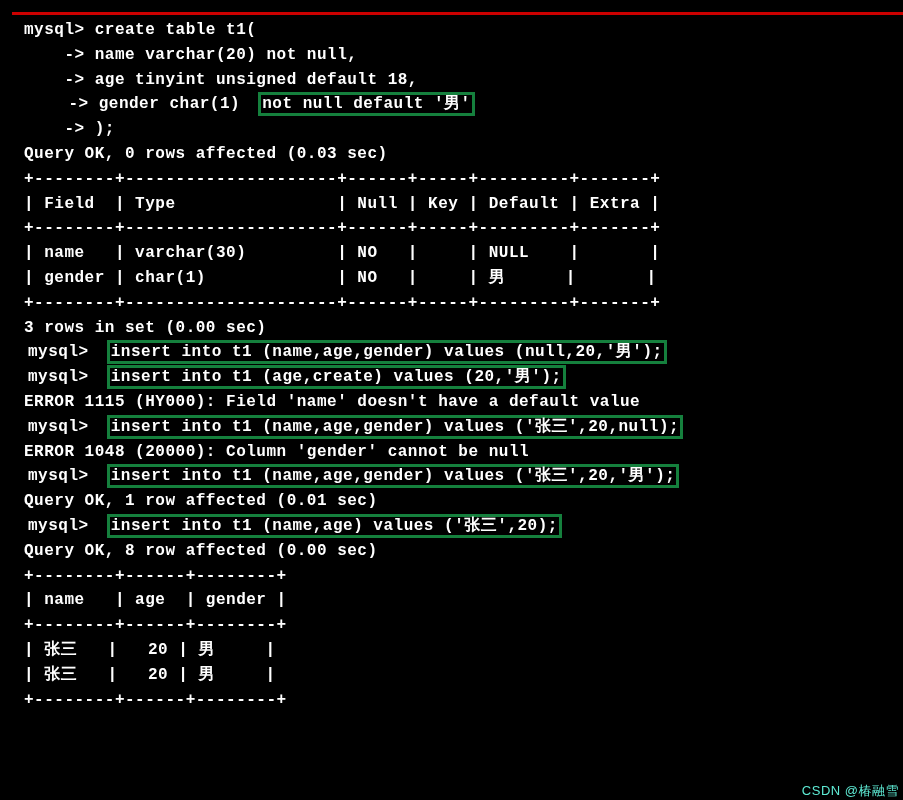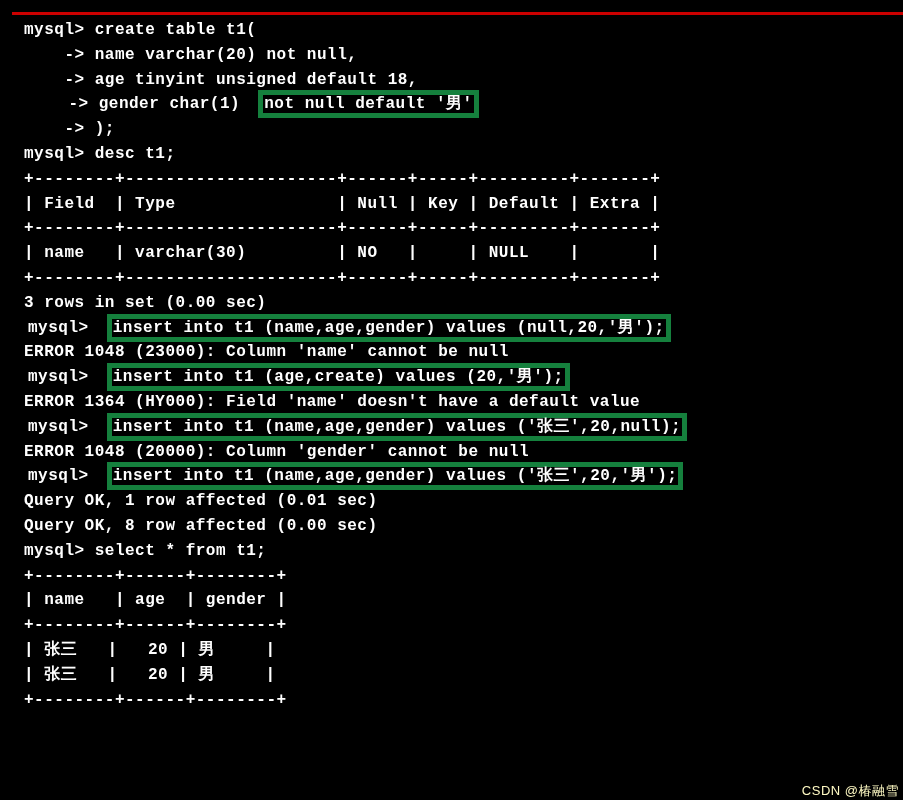--- a/index.html
+++ b/index.html
@@ -18,29 +18,29 @@
       height: 800px;
       overflow: hidden;
       position: relative;
       font-weight: bold;
       letter-spacing: 0.5px;
     }
     .line {
       white-space: pre;
     }
     .boxed {
-      border: 5px solid #15803d;
+      border: 3px solid #15803d;
       display: inline;
       padding: 0 1px;
     }
     .watermark {
       position: absolute;
       bottom: 4px;
       right: 8px;
-      color: #fef9c3;
+      color: #5eead4;
       font-size: 13px;
       font-weight: normal;
       font-family: sans-serif;
     }
     .top-border {
       position: absolute;
       top: 0;
       left: 0;
       right: 0;
       height: 3px;
@@ -51,41 +51,41 @@
 </head>
 <body>
 <div class="top-border"></div>
 
 <div>
   <div class="line">mysql&gt; create table t1(</div>
   <div class="line">    -&gt; name varchar(20) not null,</div>
   <div class="line">    -&gt; age tinyint unsigned default 18,</div>
   <div class="line"><span>    -&gt; gender char(1) </span><span class="boxed">not null default '男'</span></div>
   <div class="line">    -&gt; );</div>
+  <div class="line">Query OK, 0 rows affected (0.03 sec)</div>
   <div class="line"></div>
-  <div class="line">mysql&gt; desc t1;</div>
   <div class="line">+--------+---------------------+------+-----+---------+-------+</div>
   <div class="line">| Field  | Type                | Null | Key | Default | Extra |</div>
   <div class="line">+--------+---------------------+------+-----+---------+-------+</div>
   <div class="line">| name   | varchar(30)         | NO   |     | NULL    |       |</div>
+  <div class="line">| gender | char(1)             | NO   |     | 男      |       |</div>
   <div class="line">+--------+---------------------+------+-----+---------+-------+</div>
   <div class="line">3 rows in set (0.00 sec)</div>
   <div class="line"></div>
   <div class="line"><span>mysql&gt; </span><span class="boxed">insert into t1 (name,age,gender) values (null,20,'男');</span></div>
-  <div class="line">ERROR 1048 (23000): Column 'name' cannot be null</div>
   <div class="line"><span>mysql&gt; </span><span class="boxed">insert into t1 (age,create) values (20,'男');</span></div>
-  <div class="line">ERROR 1364 (HY000): Field 'name' doesn't have a default value</div>
+  <div class="line">ERROR 1115 (HY000): Field 'name' doesn't have a default value</div>
   <div class="line"><span>mysql&gt; </span><span class="boxed">insert into t1 (name,age,gender) values ('张三',20,null);</span></div>
   <div class="line">ERROR 1048 (20000): Column 'gender' cannot be null</div>
   <div class="line"><span>mysql&gt; </span><span class="boxed">insert into t1 (name,age,gender) values ('张三',20,'男');</span></div>
   <div class="line">Query OK, 1 row affected (0.01 sec)</div>
   <div class="line"></div>
+  <div class="line"><span>mysql&gt; </span><span class="boxed">insert into t1 (name,age) values ('张三',20);</span></div>
   <div class="line">Query OK, 8 row affected (0.00 sec)</div>
   <div class="line"></div>
-  <div class="line">mysql&gt; select * from t1;</div>
   <div class="line">+--------+------+--------+</div>
   <div class="line">| name   | age  | gender |</div>
   <div class="line">+--------+------+--------+</div>
   <div class="line">| 张三   |   20 | 男     |</div>
   <div class="line">| 张三   |   20 | 男     |</div>
   <div class="line">+--------+------+--------+</div>
 </div>
 
 <div class="watermark">CSDN @椿融雪</div>
 

